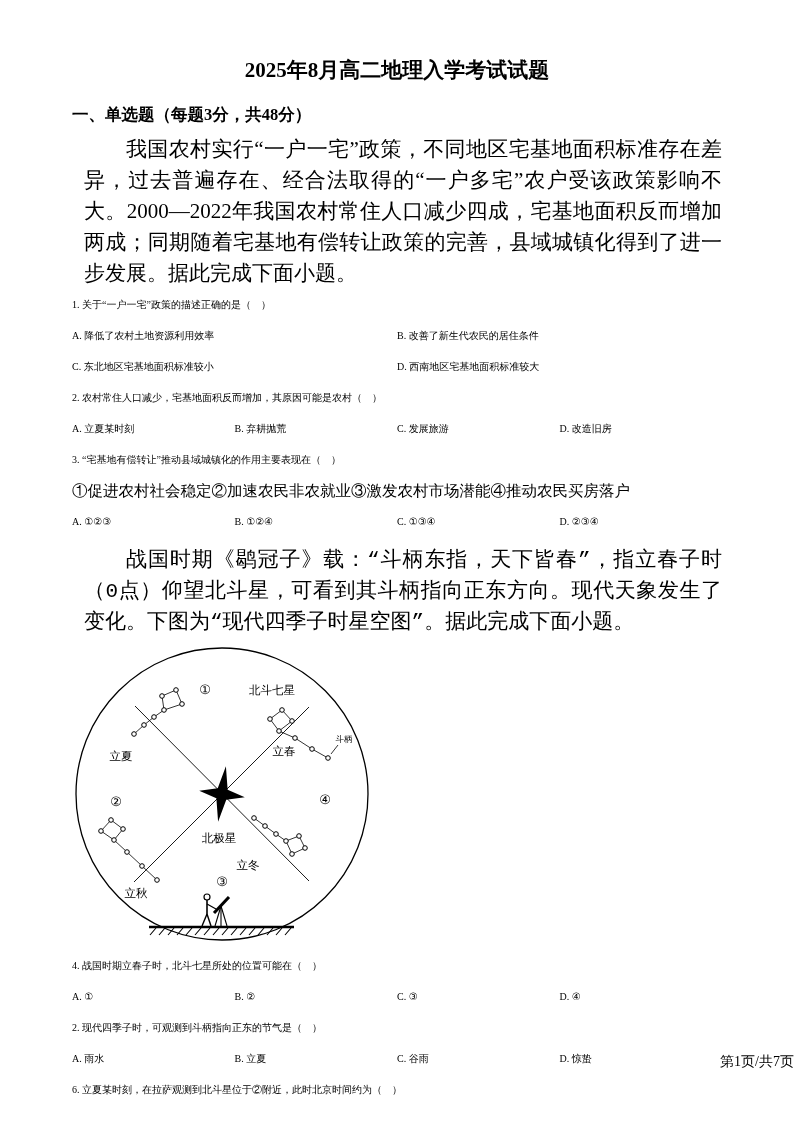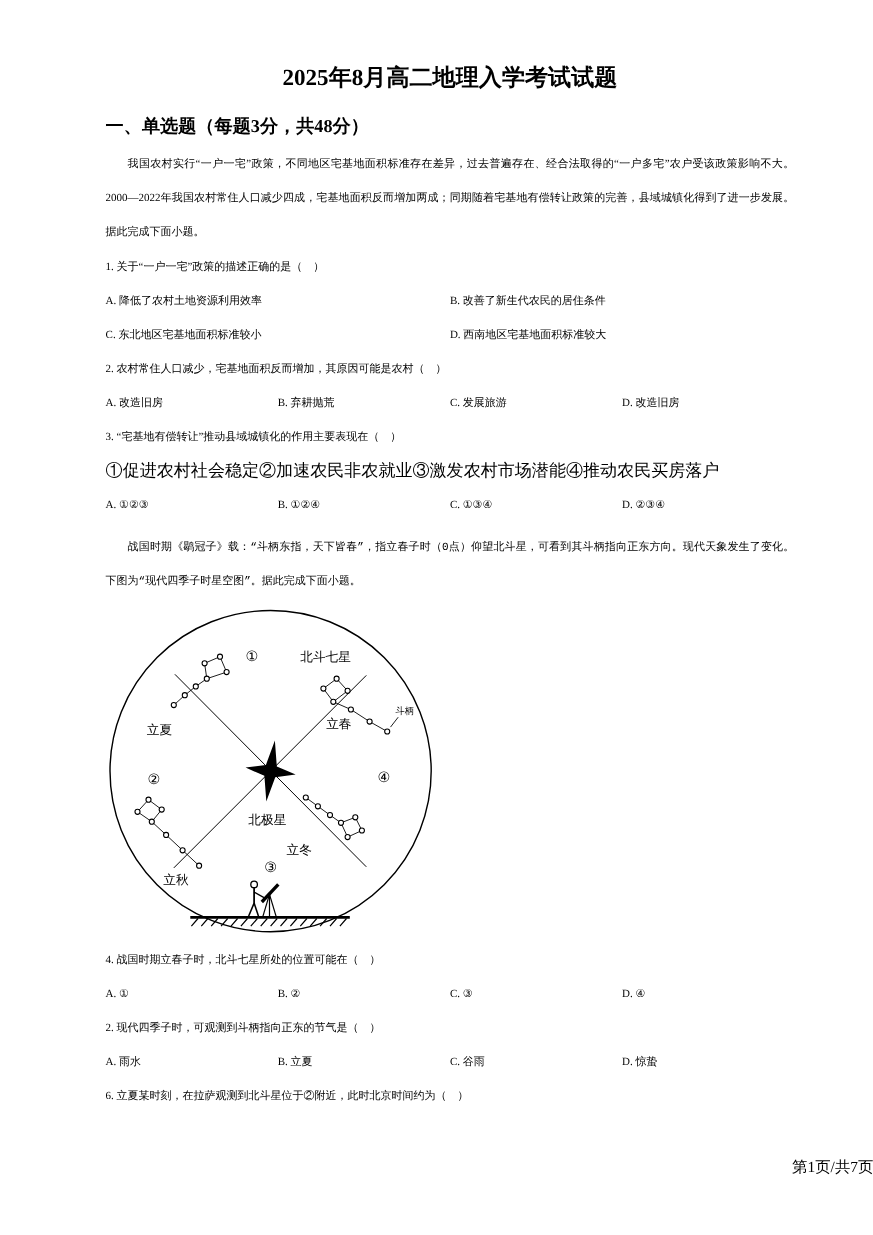--- a/index.html
+++ b/index.html
@@ -4,39 +4,40 @@
 <style>
   * { margin: 0; padding: 0; box-sizing: border-box; }
   html, body { background: #ffffff; }
   body {
     width: 794px; height: 1123px;
     position: relative;
     font-family: "Liberation Serif", "DejaVu Serif", serif;
     color: #000;
     overflow: hidden;
   }
-  .page { padding: 56px 72px 0 96px; }
+  .page { padding: 56px 72px 0 72px; }
   .title {
     text-align: center;
     font-size: 21px;
     font-weight: bold;
     line-height: 28px;
     margin-bottom: 18px;
   }
   .section-heading {
     font-size: 16.5px;
     font-weight: bold;
     line-height: 26px;
   }
   .para {
-    font-size: 10px;
+    font-size: 21px;
     line-height: 31px;
     text-align: justify;
     text-indent: 2em;
     margin-top: 6px;
+    margin-left: 12px;
   }
   .para2 { margin-top: 8px; font-family: Liberation Mono, monospace; }
   .stem { font-size: 10px; line-height: 31px; }
   .subline { font-size: 15.5px; line-height: 31px; }
   .opts { display: grid; font-size: 10px; line-height: 31px; }
   .cols2 { grid-template-columns: 50% 50%; }
   .cols4 { grid-template-columns: 25% 25% 25% 25%; }
   .fig { margin: 8px 0 4px 0; }
   .fig svg { display: block; }
   .footer {
@@ -70,21 +71,21 @@
       <span>A. 降低了农村土地资源利用效率</span>
       <span>B. 改善了新生代农民的居住条件</span>
       <span>C. 东北地区宅基地面积标准较小</span>
       <span>D. 西南地区宅基地面积标准较大</span>
     </div>
   </div>
 
   <div class="question">
     <div class="stem">2. 农村常住人口减少，宅基地面积反而增加，其原因可能是农村（　）</div>
     <div class="opts cols4">
-      <span>A. 改造旧房</span>
+      <span>A. 立夏某时刻</span>
       <span>B. 弃耕抛荒</span>
       <span>C. 发展旅游</span>
       <span>D. 改造旧房</span>
     </div>
   </div>
 
   <div class="question">
     <div class="stem">3. “宅基地有偿转让”推动县域城镇化的作用主要表现在（　）</div>
     <div class="subline">①促进农村社会稳定②加速农民非农就业③激发农村市场潜能④推动农民买房落户</div>
     <div class="opts cols4">

